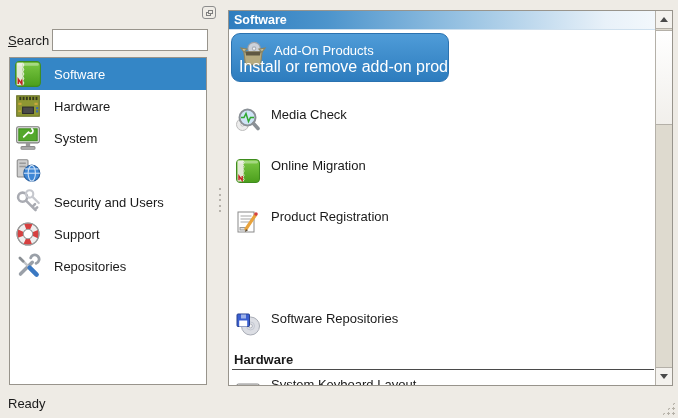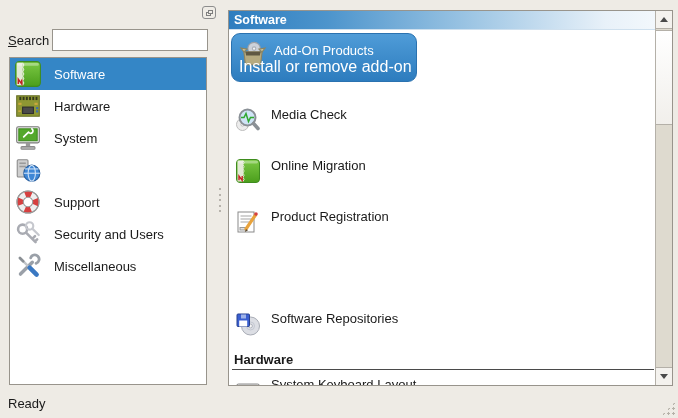--- a/index.html
+++ b/index.html
@@ -36,21 +36,21 @@
   
   .panel { position:absolute; left:228px; top:10px; width:445px; height:376px;
     background:#fff; border:1px solid #98948c; }
   .panel-header { position:absolute; left:0; top:0; right:0; height:19px;
     background:linear-gradient(90deg,#2e7dbf 0%,#4c94cc 22%,#9ec6e4 55%,#e8f1f9 85%,#f6fafd 100%);
     color:#fff; font-size:12.5px; font-weight:bold; line-height:19px; padding-left:5px;
     border-bottom:1px solid #cfe0ee; }
 
   .content { position:absolute; left:0; top:20px; right:17px; bottom:0; background:#fff; overflow:hidden; }
 
-  .sel-card { position:absolute; left:2px; top:2px; width:186px; height:49px; border-radius:9px;
+  .sel-card { position:absolute; left:2px; top:2px; width:218px; height:49px; border-radius:9px;
     background:linear-gradient(#4f9cd8,#2d7cbe); border:1px solid #2a72b0; cursor:default; }
   .sel-card .title { position:absolute; left:42px; top:9px; color:#fff; font-size:13px; white-space:nowrap; }
   .sel-card .desc  { position:absolute; left:7px; bottom:5px; color:#fff; font-size:16px; white-space:nowrap; }
   .sel-card .ic { position:absolute; left:7px; top:6px; width:28px; height:28px; }
 
   .crow { position:absolute; left:6px; height:26px; display:flex; gap:10px; cursor:default; }
   .crow .ic { width:26px; height:26px; flex:0 0 26px; }
   .crow .lbl { font-size:13px; white-space:nowrap; }
 
   .sec-header { position:absolute; left:5px; font-size:13px; font-weight:bold; }
@@ -247,40 +247,40 @@
     <div class="cat-row">
       <span class="ic">
           <svg width="28" height="28">
             <use href="#sym-netglobe"></use>
           </svg>
         </span>
     </div>
     <div class="cat-row">
       <span class="ic">
           <svg width="28" height="28">
+            <use href="#sym-keys"></use>
+          </svg>
+        </span>
+      <span class="lbl">Security and Users</span>
+    </div>
+    <div class="cat-row">
+      <span class="ic">
+          <svg width="28" height="28">
             <use href="#sym-lifebuoy"></use>
           </svg>
         </span>
       <span class="lbl">Support</span>
     </div>
     <div class="cat-row">
       <span class="ic">
           <svg width="28" height="28">
-            <use href="#sym-keys"></use>
-          </svg>
-        </span>
-      <span class="lbl">Security and Users</span>
-    </div>
-    <div class="cat-row">
-      <span class="ic">
-          <svg width="28" height="28">
             <use href="#sym-tools"></use>
           </svg>
         </span>
-      <span class="lbl">Miscellaneous</span>
+      <span class="lbl">Repositories</span>
     </div>
   </div>
 
   <div class="splitter">
     <i></i>
       <i></i>
       <i></i>
       <i></i>
       <i></i>
   </div>

